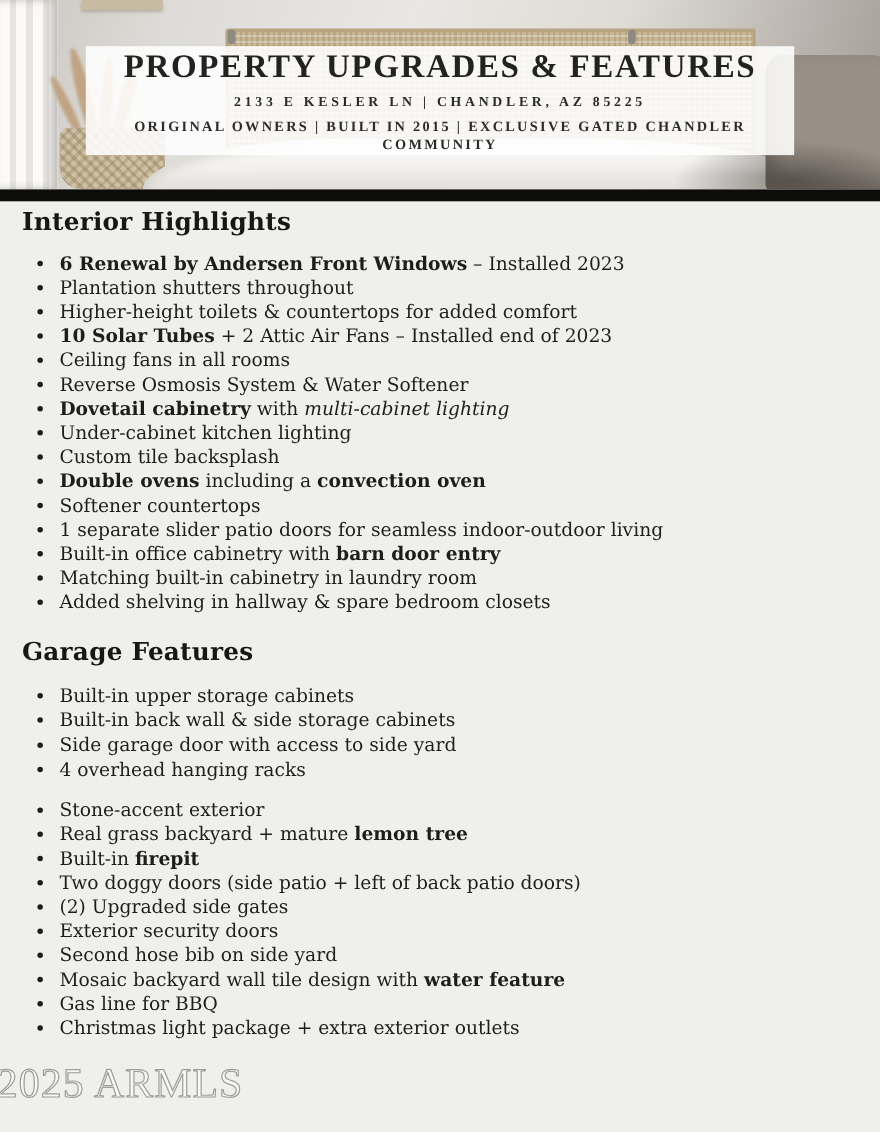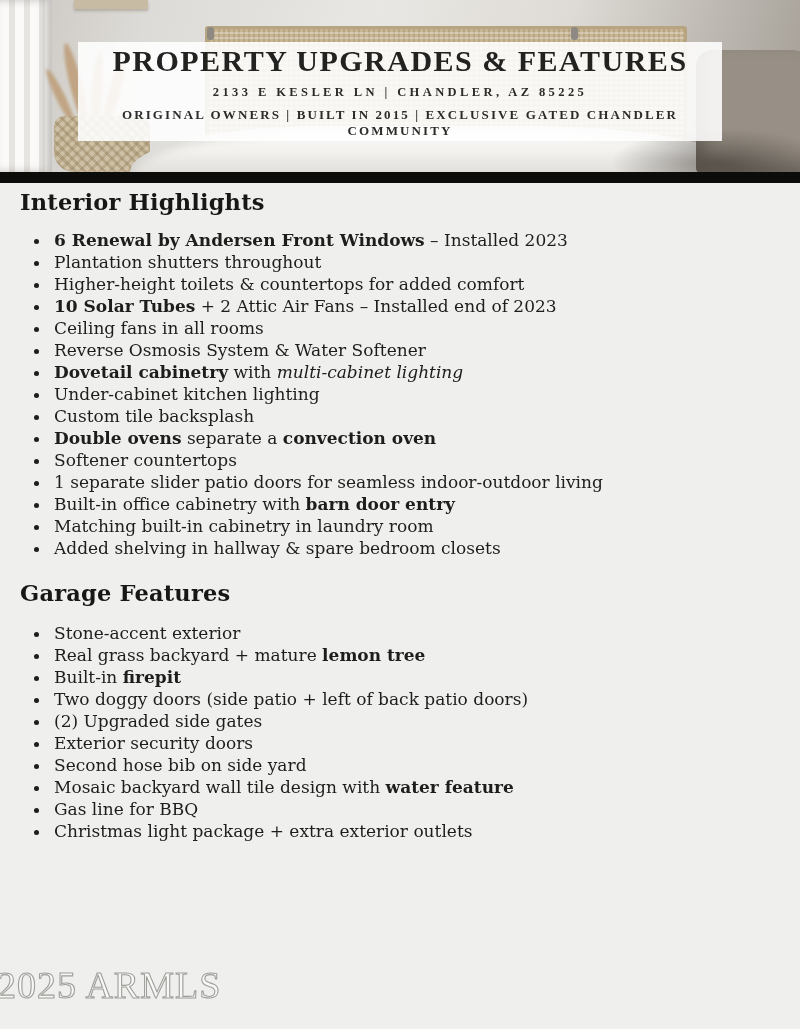--- a/index.html
+++ b/index.html
@@ -166,31 +166,37 @@
     <ul>
         <li><span class="b">6 Renewal by Andersen Front Windows</span><span> – Installed 2023</span></li>
         <li><span>Plantation shutters throughout</span></li>
         <li><span>Higher-height toilets &amp; countertops for added comfort</span></li>
         <li><span class="b">10 Solar Tubes</span><span> + 2 Attic Air Fans – Installed end of 2023</span></li>
         <li><span>Ceiling fans in all rooms</span></li>
         <li><span>Reverse Osmosis System &amp; Water Softener</span></li>
         <li><span class="b">Dovetail cabinetry</span><span> with </span><span class="i">multi-cabinet lighting</span></li>
         <li><span>Under-cabinet kitchen lighting</span></li>
         <li><span>Custom tile backsplash</span></li>
-        <li><span class="b">Double ovens</span><span> separate a </span><span class="b">convection oven</span></li>
+        <li><span class="b">Double ovens</span><span> including a </span><span class="b">convection oven</span></li>
         <li><span>Softener countertops</span></li>
         <li><span>1 separate slider patio doors for seamless indoor-outdoor living</span></li>
         <li><span>Built-in office cabinetry with </span><span class="b">barn door entry</span></li>
         <li><span>Matching built-in cabinetry in laundry room</span></li>
         <li><span>Added shelving in hallway &amp; spare bedroom closets</span></li>
       </ul>
   </div>
 
   <div class="section section--garage">
     <h2>Garage Features</h2>
+    <ul>
+        <li><span>Built-in upper storage cabinets</span></li>
+        <li><span>Built-in back wall &amp; side storage cabinets</span></li>
+        <li><span>Side garage door with access to side yard</span></li>
+        <li><span>4 overhead hanging racks</span></li>
+      </ul>
   </div>
 
   <div class="section section--exterior">
     <ul>
         <li><span>Stone-accent exterior</span></li>
         <li><span>Real grass backyard + mature </span><span class="b">lemon tree</span></li>
         <li><span>Built-in </span><span class="b">firepit</span></li>
         <li><span>Two doggy doors (side patio + left of back patio doors)</span></li>
         <li><span>(2) Upgraded side gates</span></li>
         <li><span>Exterior security doors</span></li>

